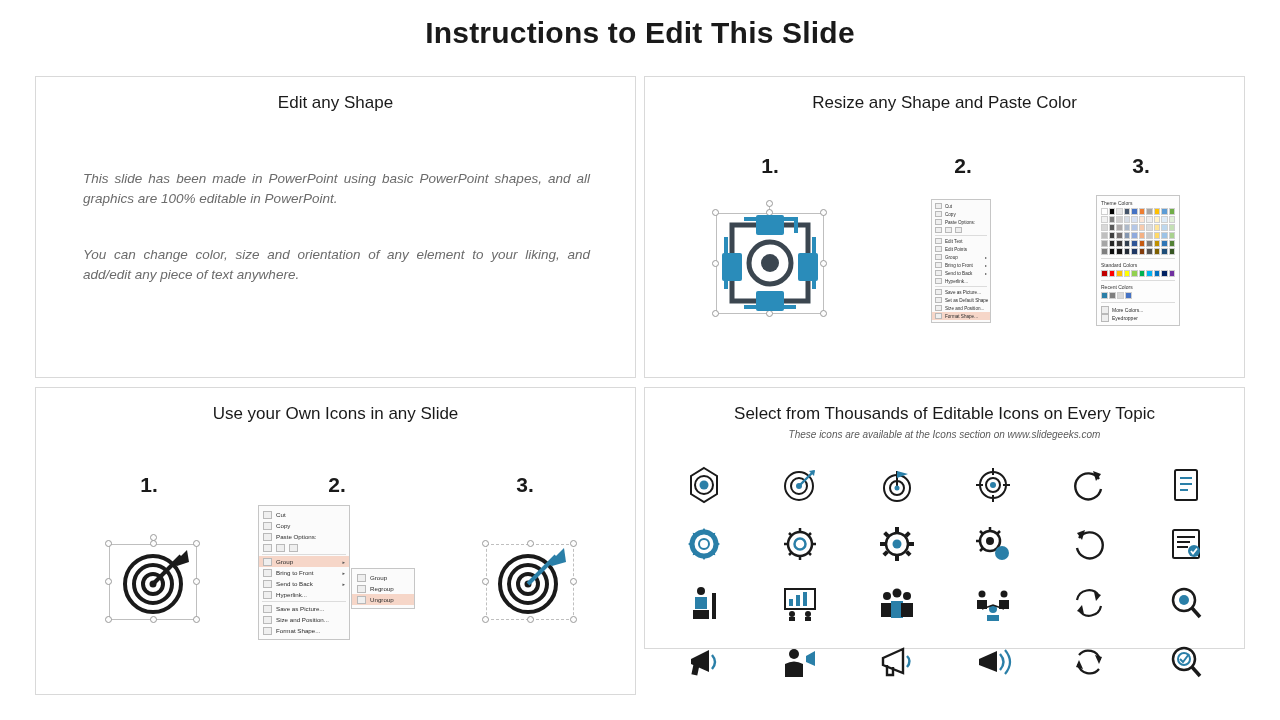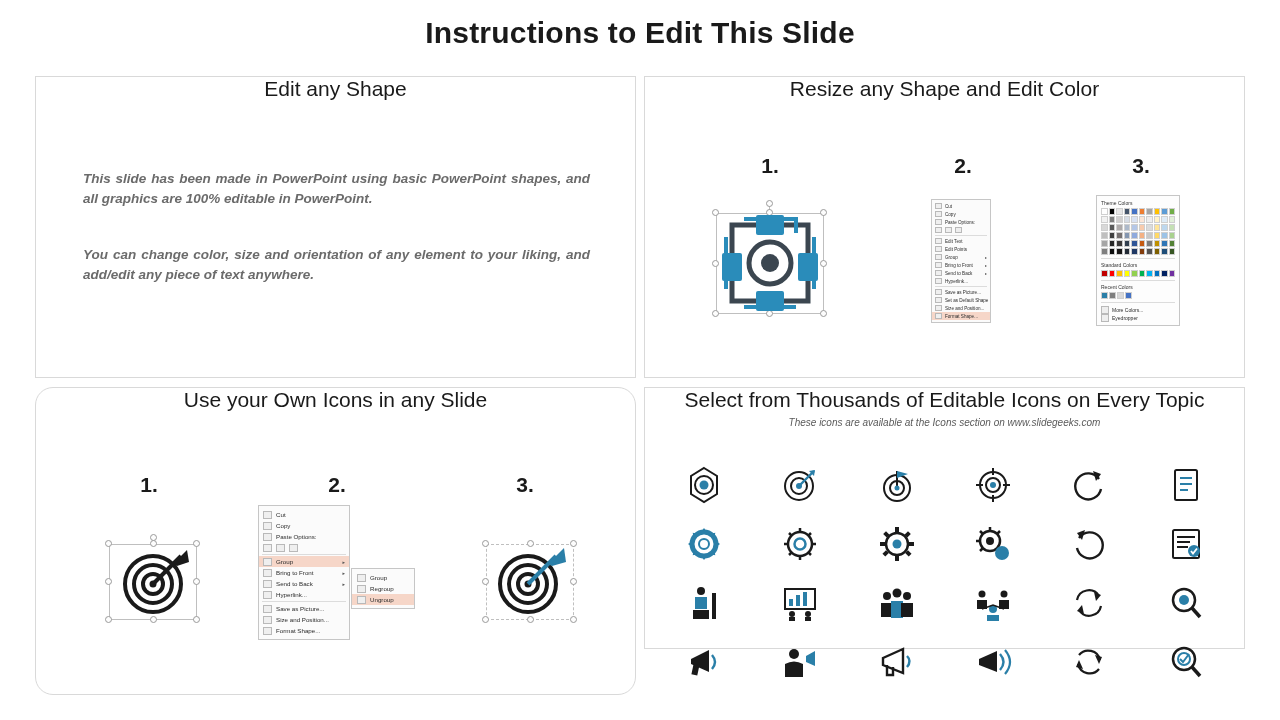--- a/index.html
+++ b/index.html
@@ -32,46 +32,46 @@
     letter-spacing: 0.2px;
   }
   .panel {
     position: absolute;
     border: 1px solid #d9d9d9;
     background: #ffffff;
     box-sizing: border-box;
   }
   .p-tl { left: 35px;  top: 76px;  width: 601px; height: 302px; }
   .p-tr { left: 644px; top: 76px;  width: 601px; height: 302px; }
-  .p-bl { left: 35px;  top: 387px; width: 601px; height: 308px; border-radius: 18px; }
+  .p-bl { left: 35px;  top: 387px; width: 601px; height: 308px; }
   .p-br { left: 644px; top: 387px; width: 601px; height: 262px; }
 
   .panel-title {
     text-align: center;
-    font-size: 21px;
+    font-size: 17px;
     color: #1a1a1a;
+    margin-top: 16px;
     font-weight: normal;
   }
   .panel-subtitle {
     text-align: center;
     font-size: 10px;
     font-style: italic;
     color: #5a5a5a;
     margin-top: 5px;
   }
   .body-text {
     position: absolute;
     left: 47px;
     right: 45px;
     font-size: 13.5px;
     font-style: italic;
     color: #6b6b6b;
     line-height: 20px;
     text-align: justify;
-    font-weight: bold;
   }
   .body-text.t1 { top: 92px; }
   .body-text.t2 { top: 168px; }
 
   .step-num {
     position: absolute;
     font-size: 21px;
     font-weight: bold;
     color: #1a1a1a;
     text-align: center;
@@ -203,21 +203,21 @@
 
   <div class="slide-title">Instructions to Edit This Slide</div>
 
   <div class="panel p-tl">
     <div class="panel-title">Edit any Shape</div>
     <div class="body-text t1">This slide has been made in PowerPoint using basic PowerPoint shapes, and all graphics are 100% editable in PowerPoint.</div>
     <div class="body-text t2">You can change color, size and orientation of any element to your liking, and add/edit any piece of text anywhere.</div>
   </div>
 
   <div class="panel p-tr">
-    <div class="panel-title">Resize any Shape and Edit Color</div>
+    <div class="panel-title">Resize any Shape and Paste Color</div>
 
     <div class="step-num" style="left:105px; top:77px;">1.</div>
     <div class="step-num" style="left:298px; top:77px;">2.</div>
     <div class="step-num" style="left:476px; top:77px;">3.</div>
 
     <div style="position:absolute; left:71px; top:125px; width:108px; height:112px;">
       <div class="sel-box" style="left:0; top:11px; width:108px; height:101px;"></div>
       <div class="rot-line" style="left:53px; top:4px; height:8px;"></div>
       <div class="rot-handle" style="left:50px; top:-2px;"></div>
       <div class="handle" style="left:-4px; top:7px;"></div>

